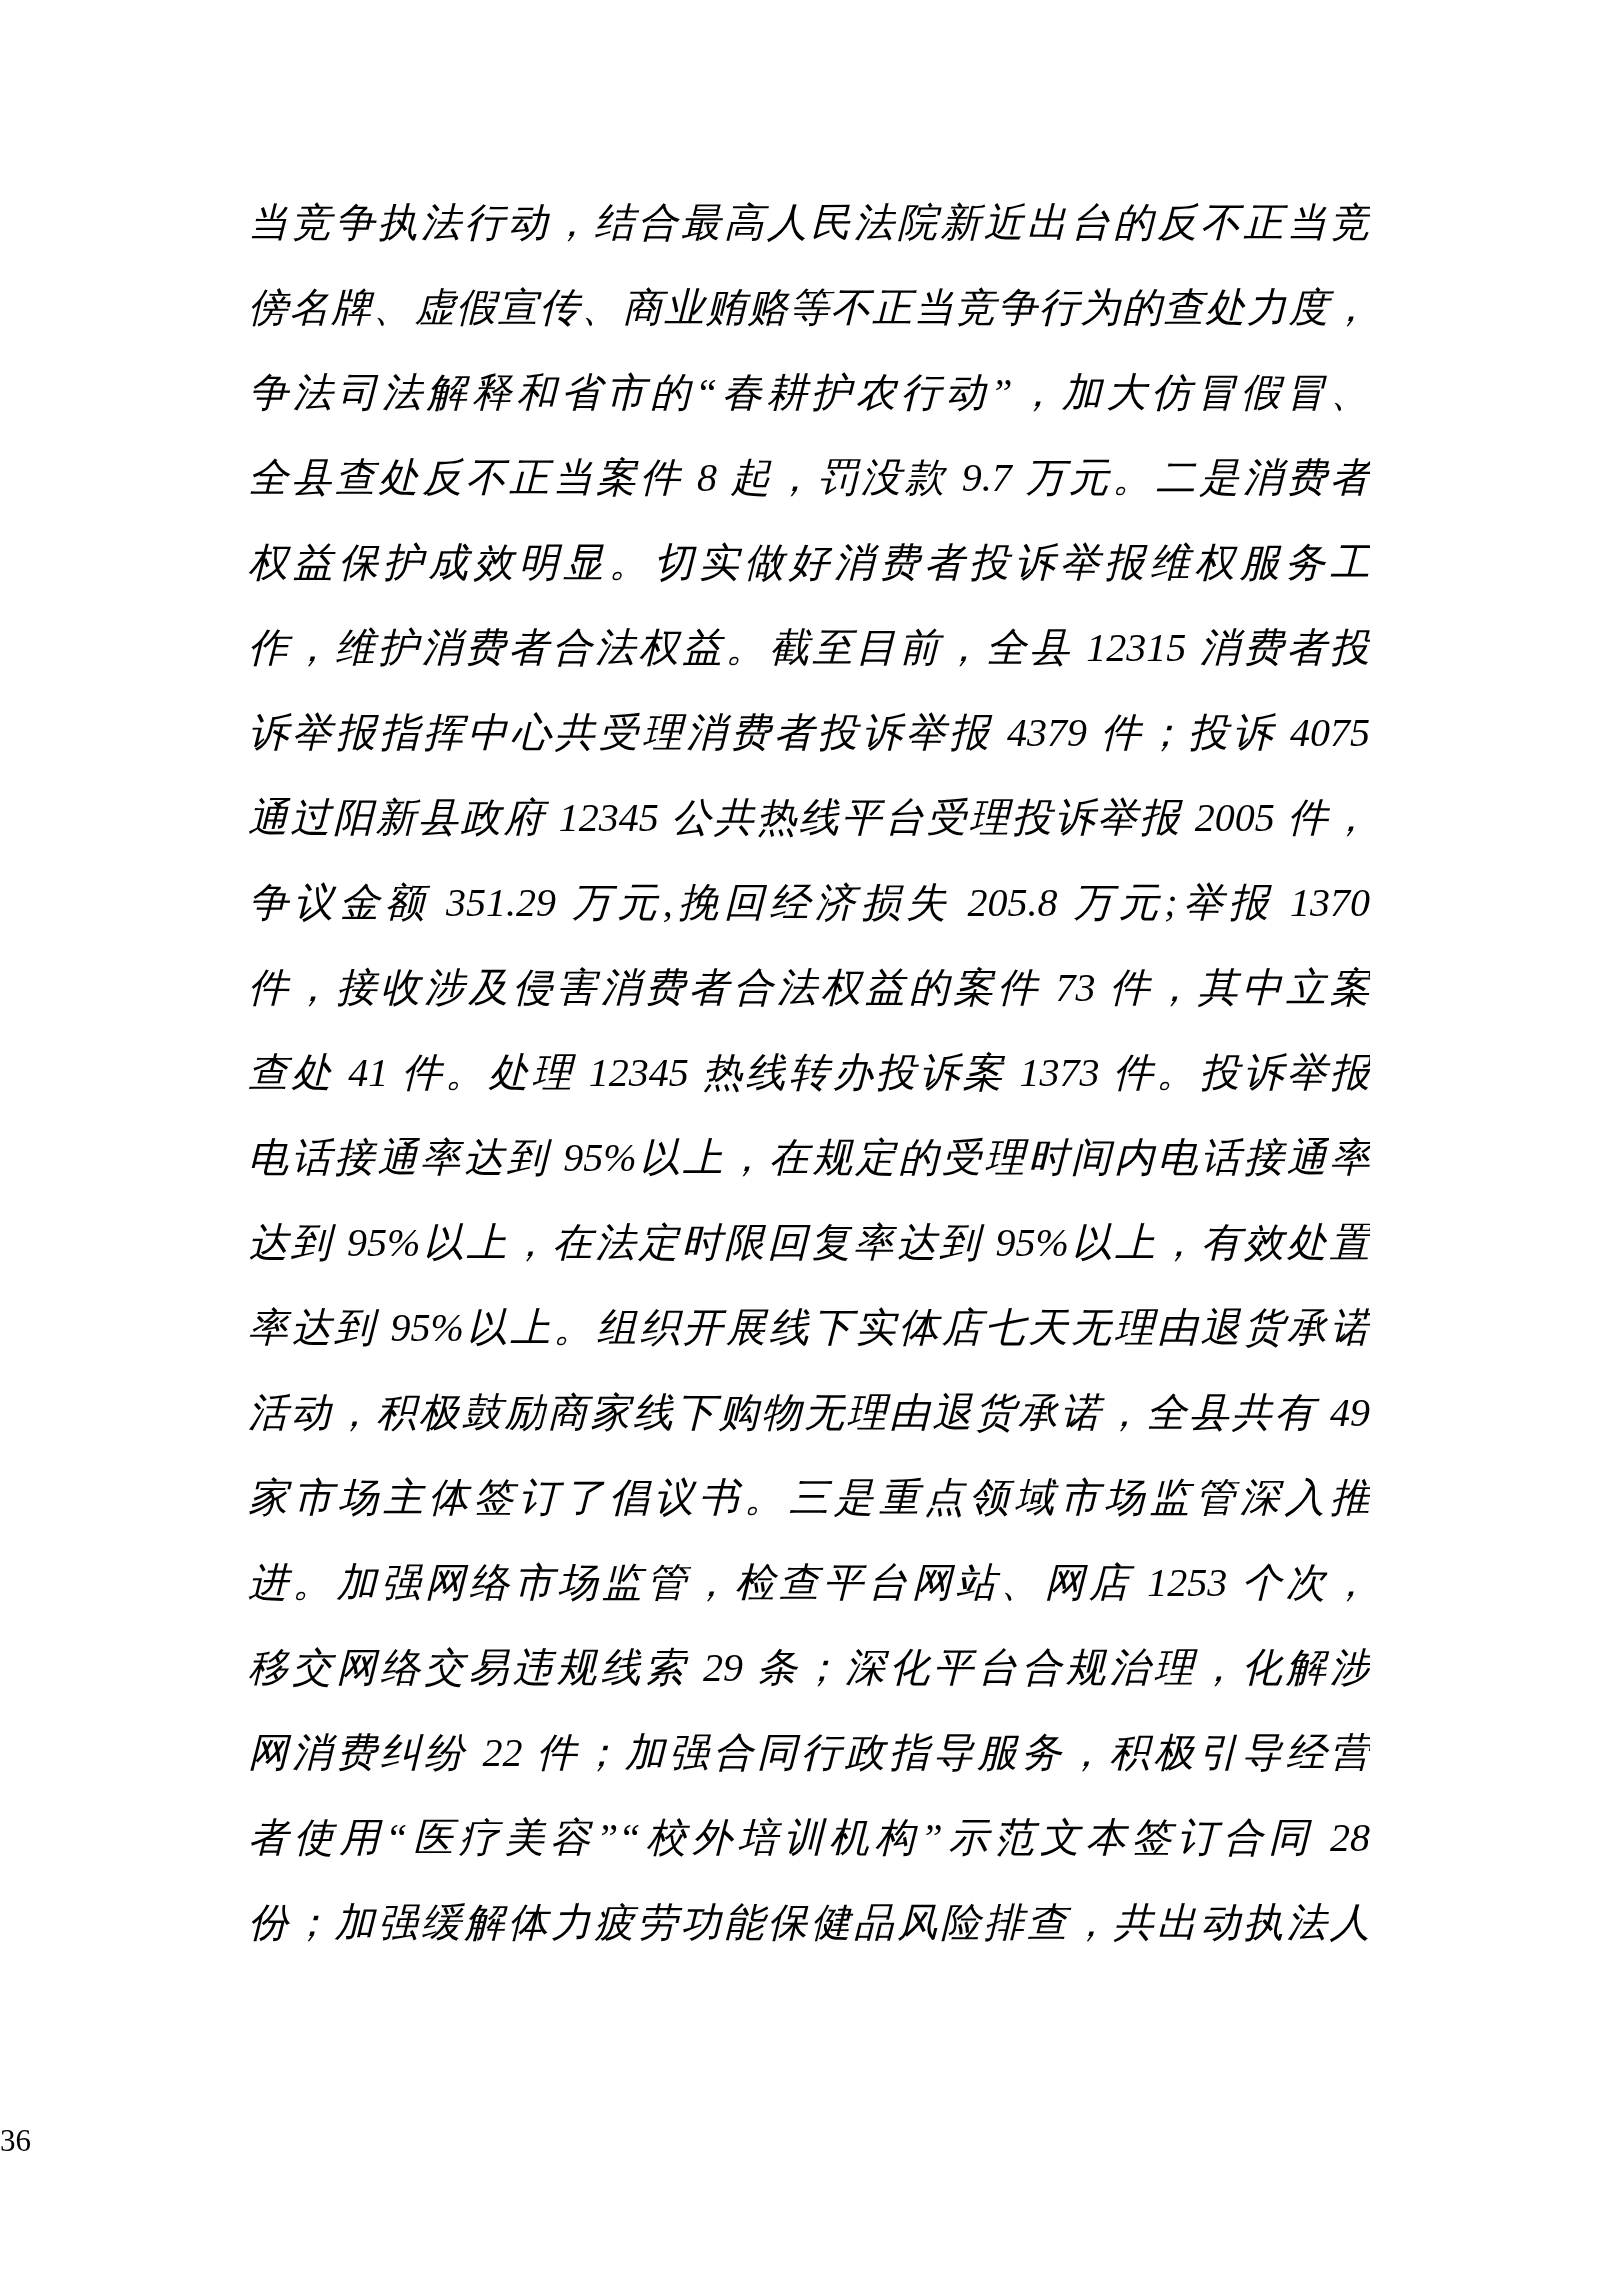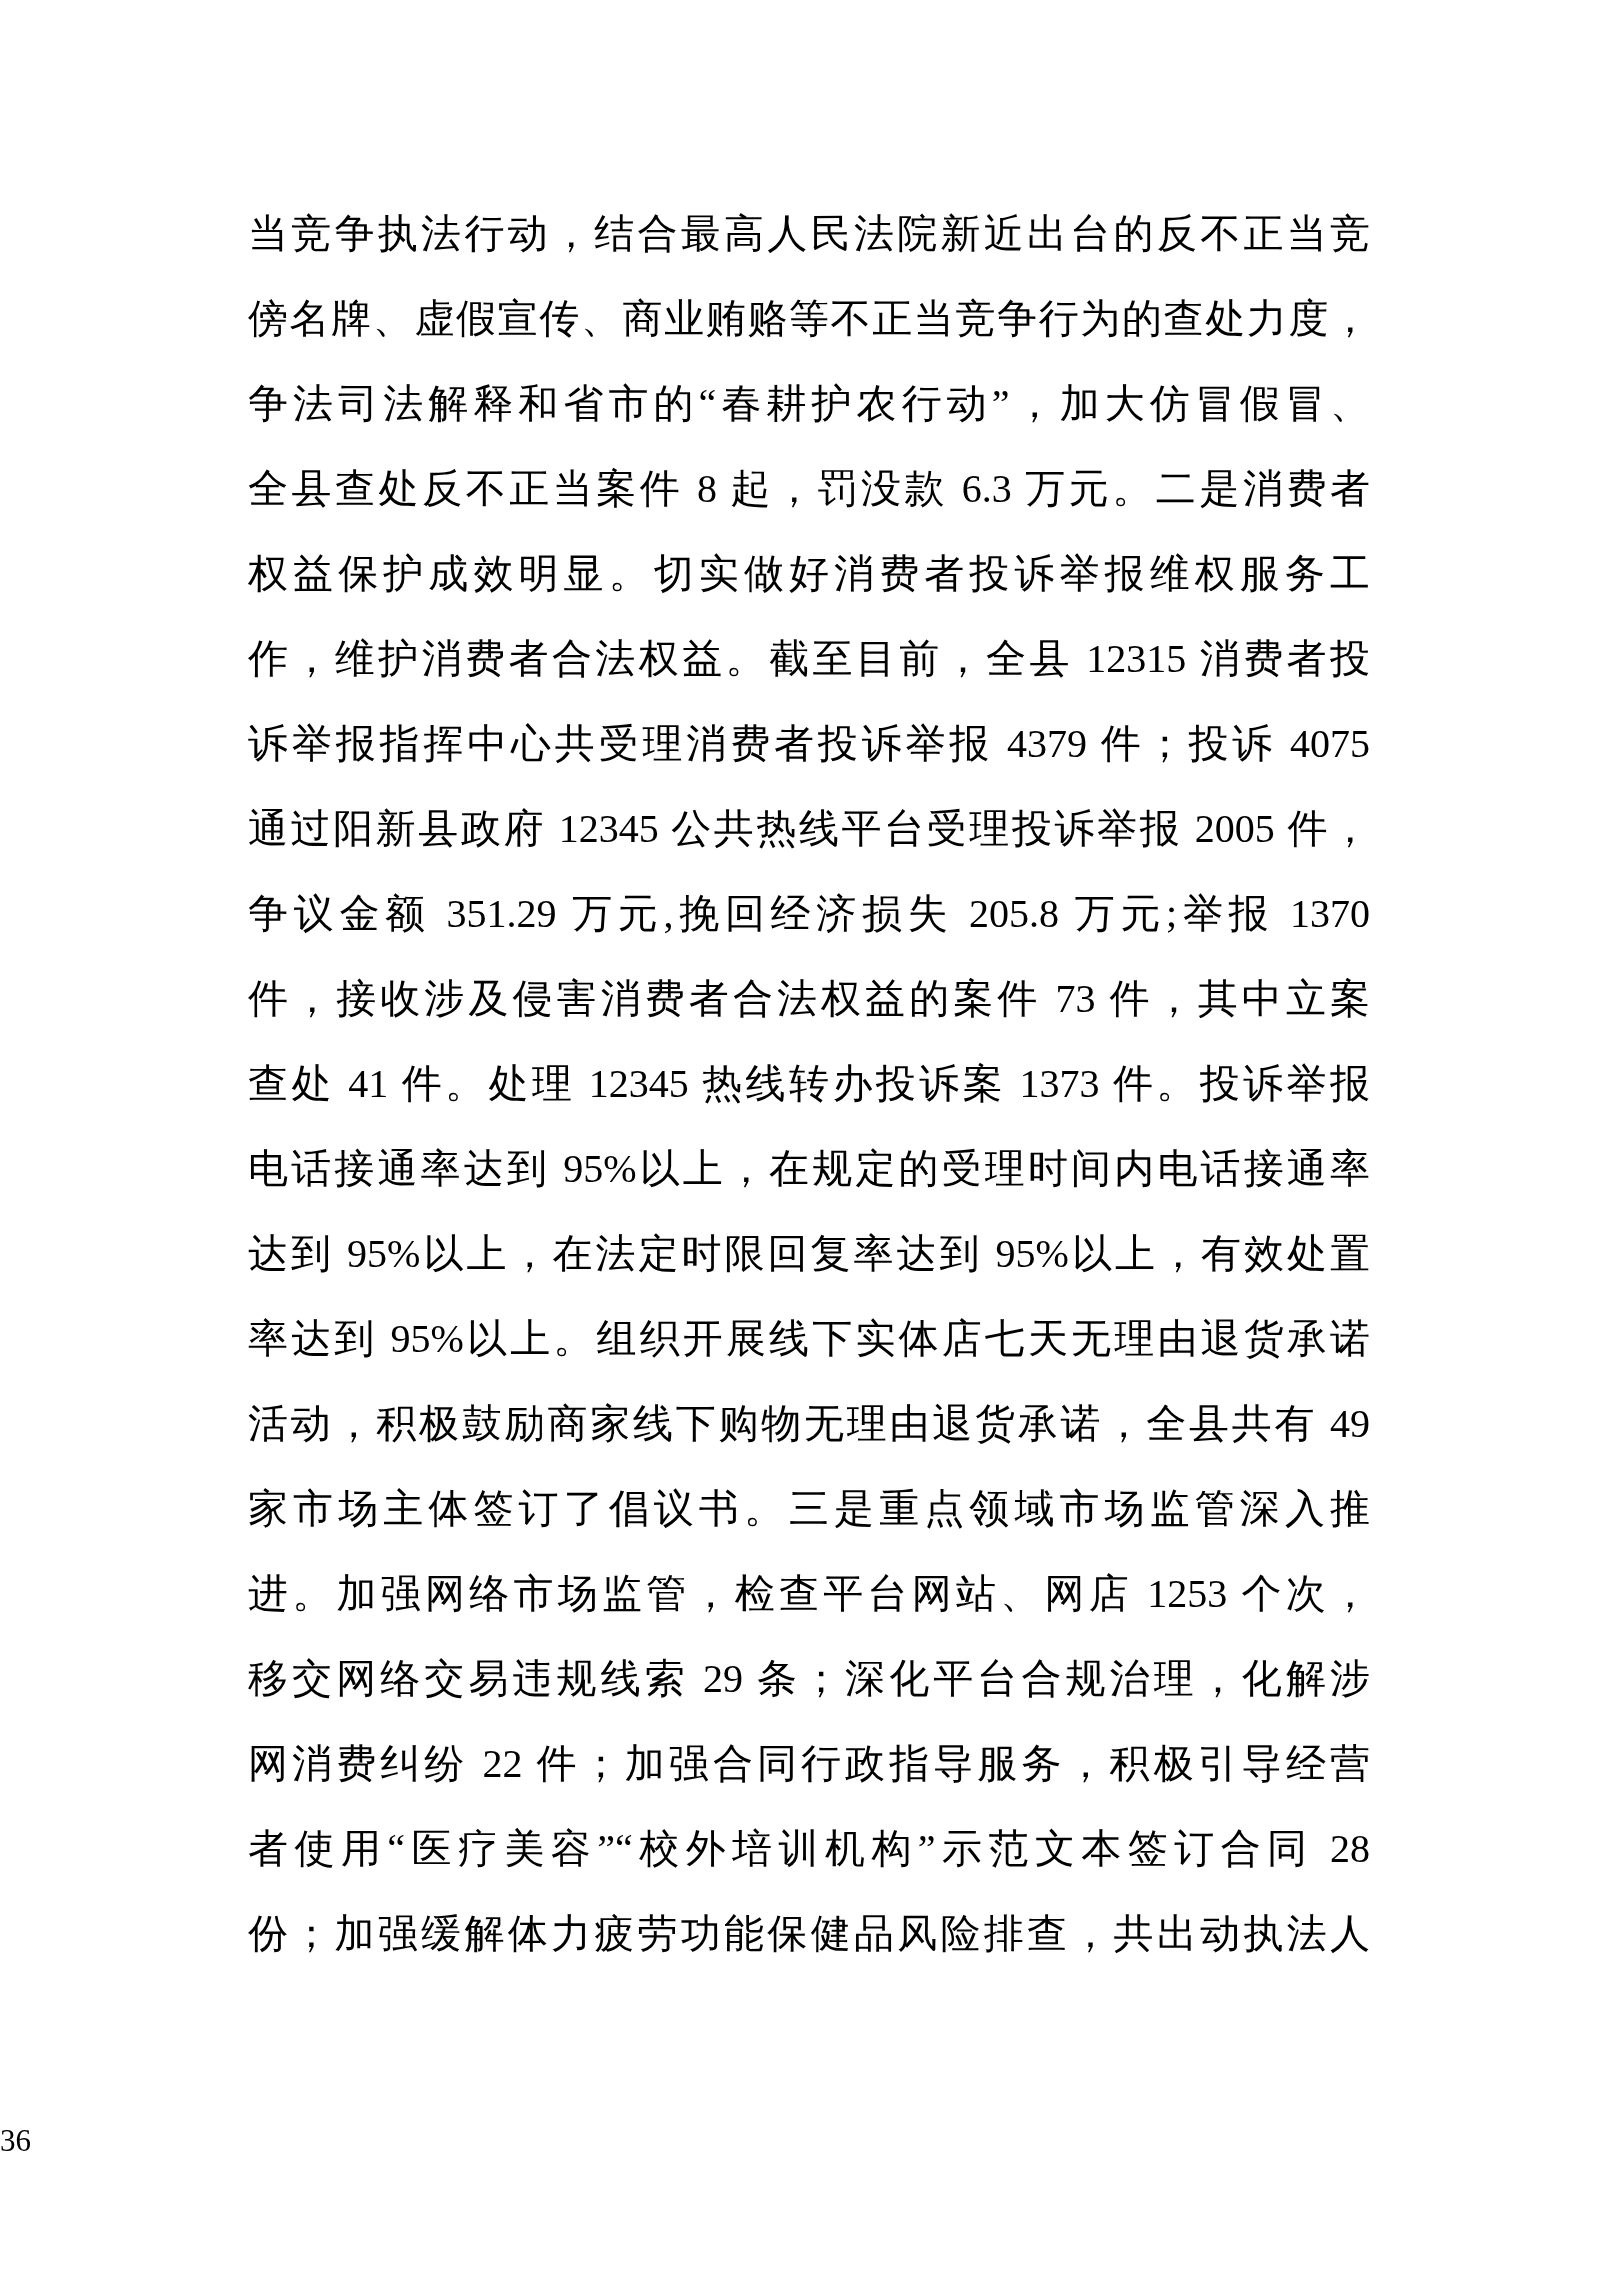--- a/index.html
+++ b/index.html
@@ -10,22 +10,23 @@
   .page {
     position: relative;
     width: 1621px;
     height: 2293px;
     background: #ffffff;
     overflow: hidden;
   }
   .text-block {
     position: absolute;
     left: 248px;
-    top: 191px;
+    top: 180px;
     width: 1122px;
+    font-style: italic;
   }
   .line {
     height: 85px;
     line-height: 85px;
     font-size: 40px;
     font-family: "Liberation Serif", "DejaVu Serif", serif;
     color: #000000;
     text-align: justify;
     text-align-last: justify;
     text-justify: inter-character;
@@ -45,21 +46,21 @@
   }
 </style>
 </head>
 <body>
 
 <div class="page">
   <div class="text-block" id="text-block">
       <div class="line">当竞争执法行动，结合最高人民法院新近出台的反不正当竞</div>
       <div class="line">傍名牌、虚假宣传、商业贿赂等不正当竞争行为的查处力度，</div>
       <div class="line">争法司法解释和省市的“春耕护农行动”，加大仿冒假冒、</div>
-      <div class="line">全县查处反不正当案件 8 起，罚没款 6.3 万元。二是消费者</div>
+      <div class="line">全县查处反不正当案件 8 起，罚没款 9.7 万元。二是消费者</div>
       <div class="line">权益保护成效明显。切实做好消费者投诉举报维权服务工</div>
       <div class="line">作，维护消费者合法权益。截至目前，全县 12315 消费者投</div>
       <div class="line">诉举报指挥中心共受理消费者投诉举报 4379 件；投诉 4075</div>
       <div class="line">通过阳新县政府 12345 公共热线平台受理投诉举报 2005 件，</div>
       <div class="line">争议金额 351.29 万元,挽回经济损失 205.8 万元;举报 1370</div>
       <div class="line">件，接收涉及侵害消费者合法权益的案件 73 件，其中立案</div>
       <div class="line">查处 41 件。处理 12345 热线转办投诉案 1373 件。投诉举报</div>
       <div class="line">电话接通率达到 95%以上，在规定的受理时间内电话接通率</div>
       <div class="line">达到 95%以上，在法定时限回复率达到 95%以上，有效处置</div>
       <div class="line">率达到 95%以上。组织开展线下实体店七天无理由退货承诺</div>

